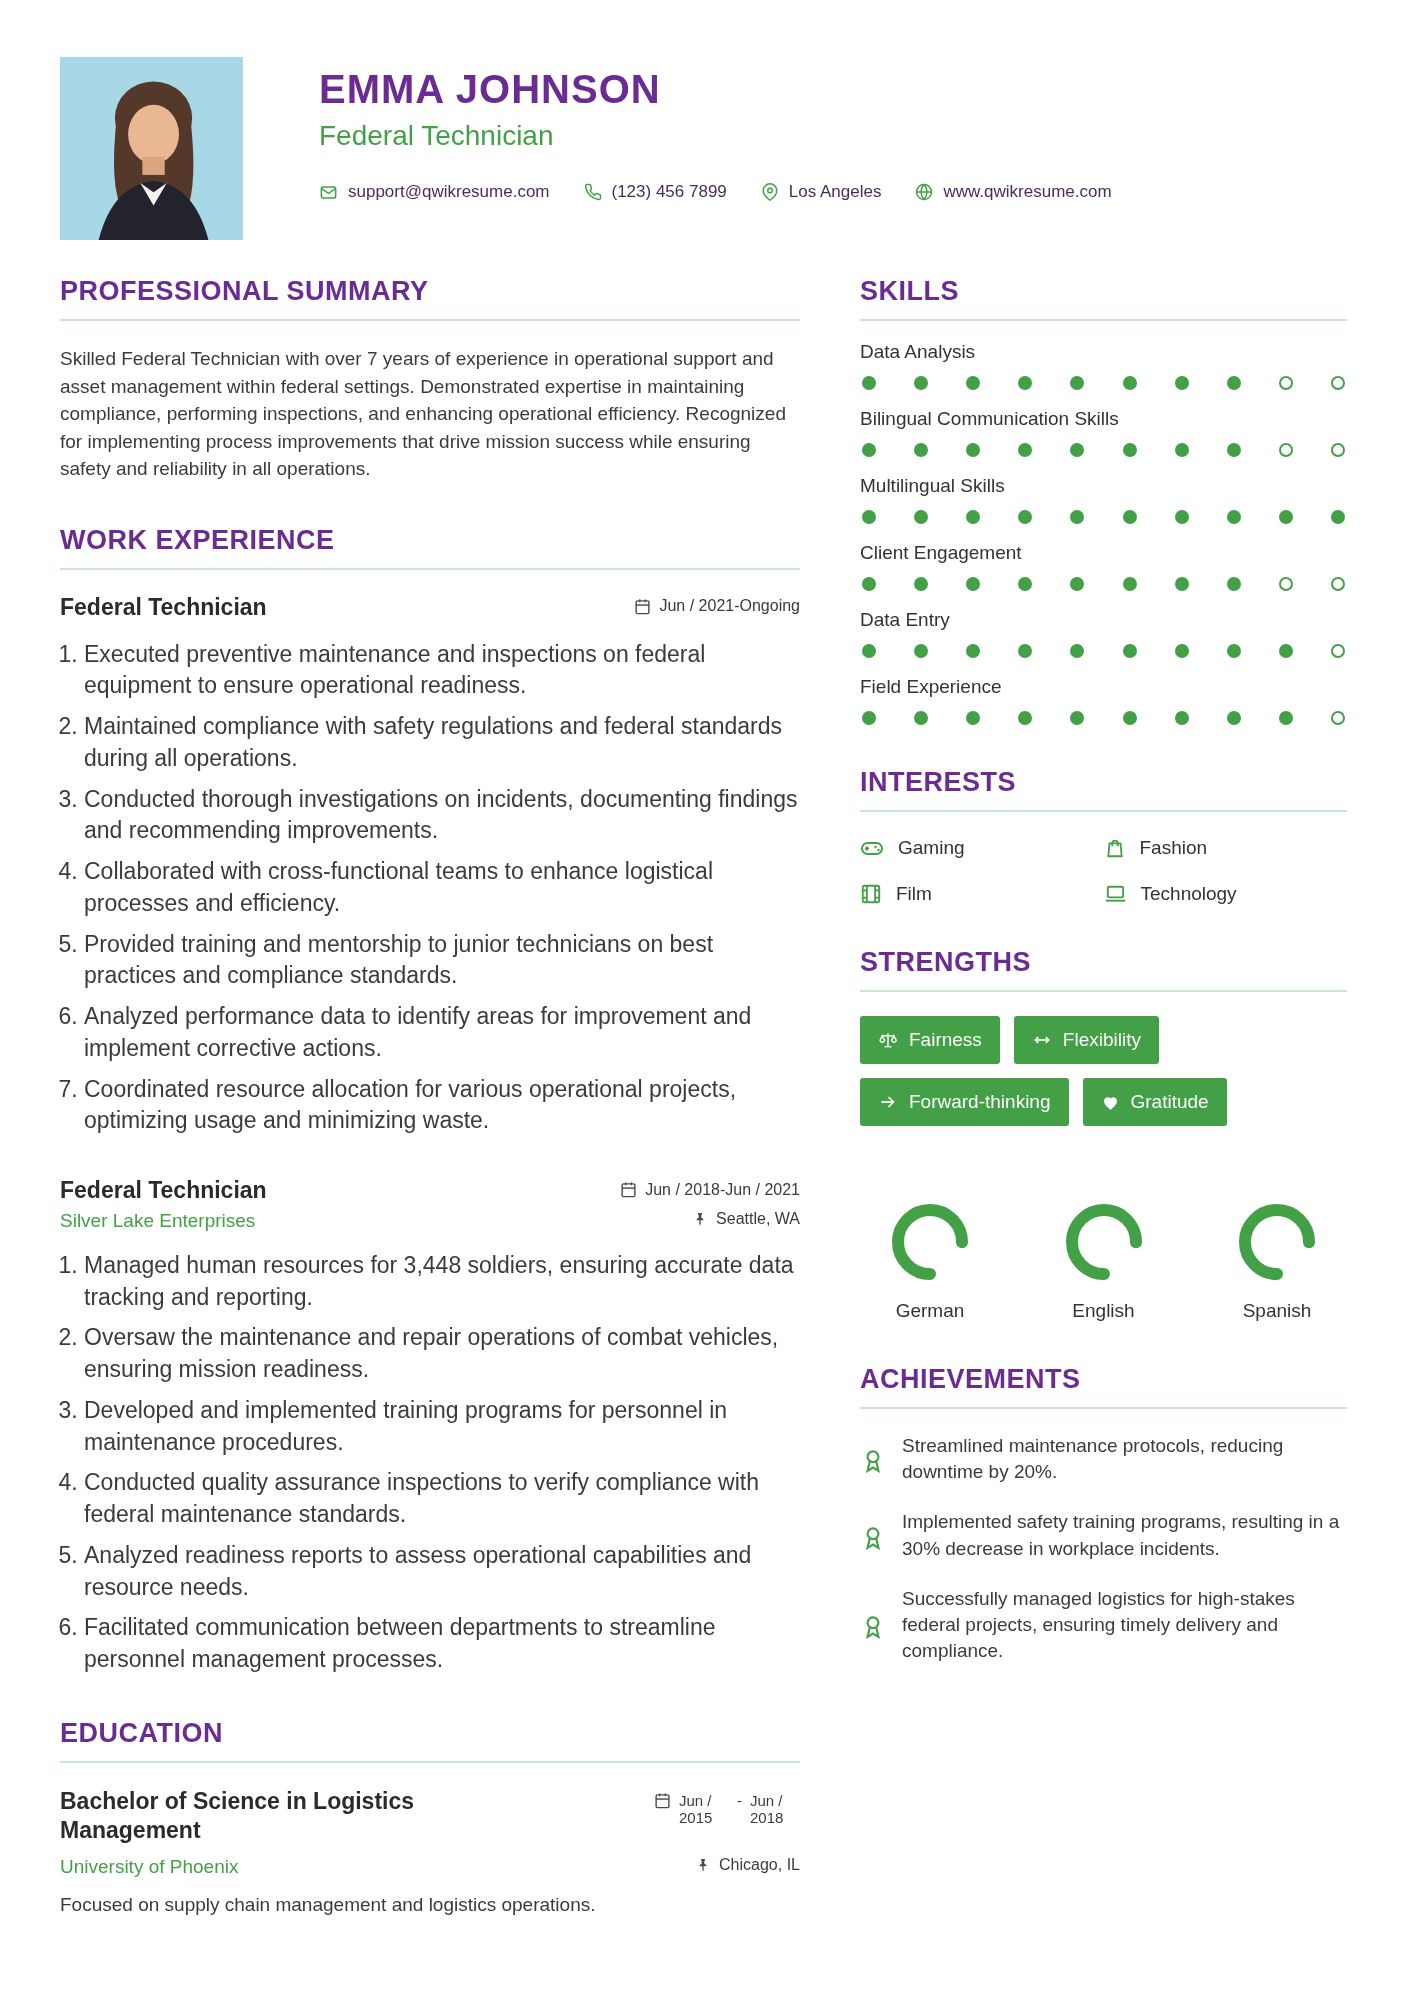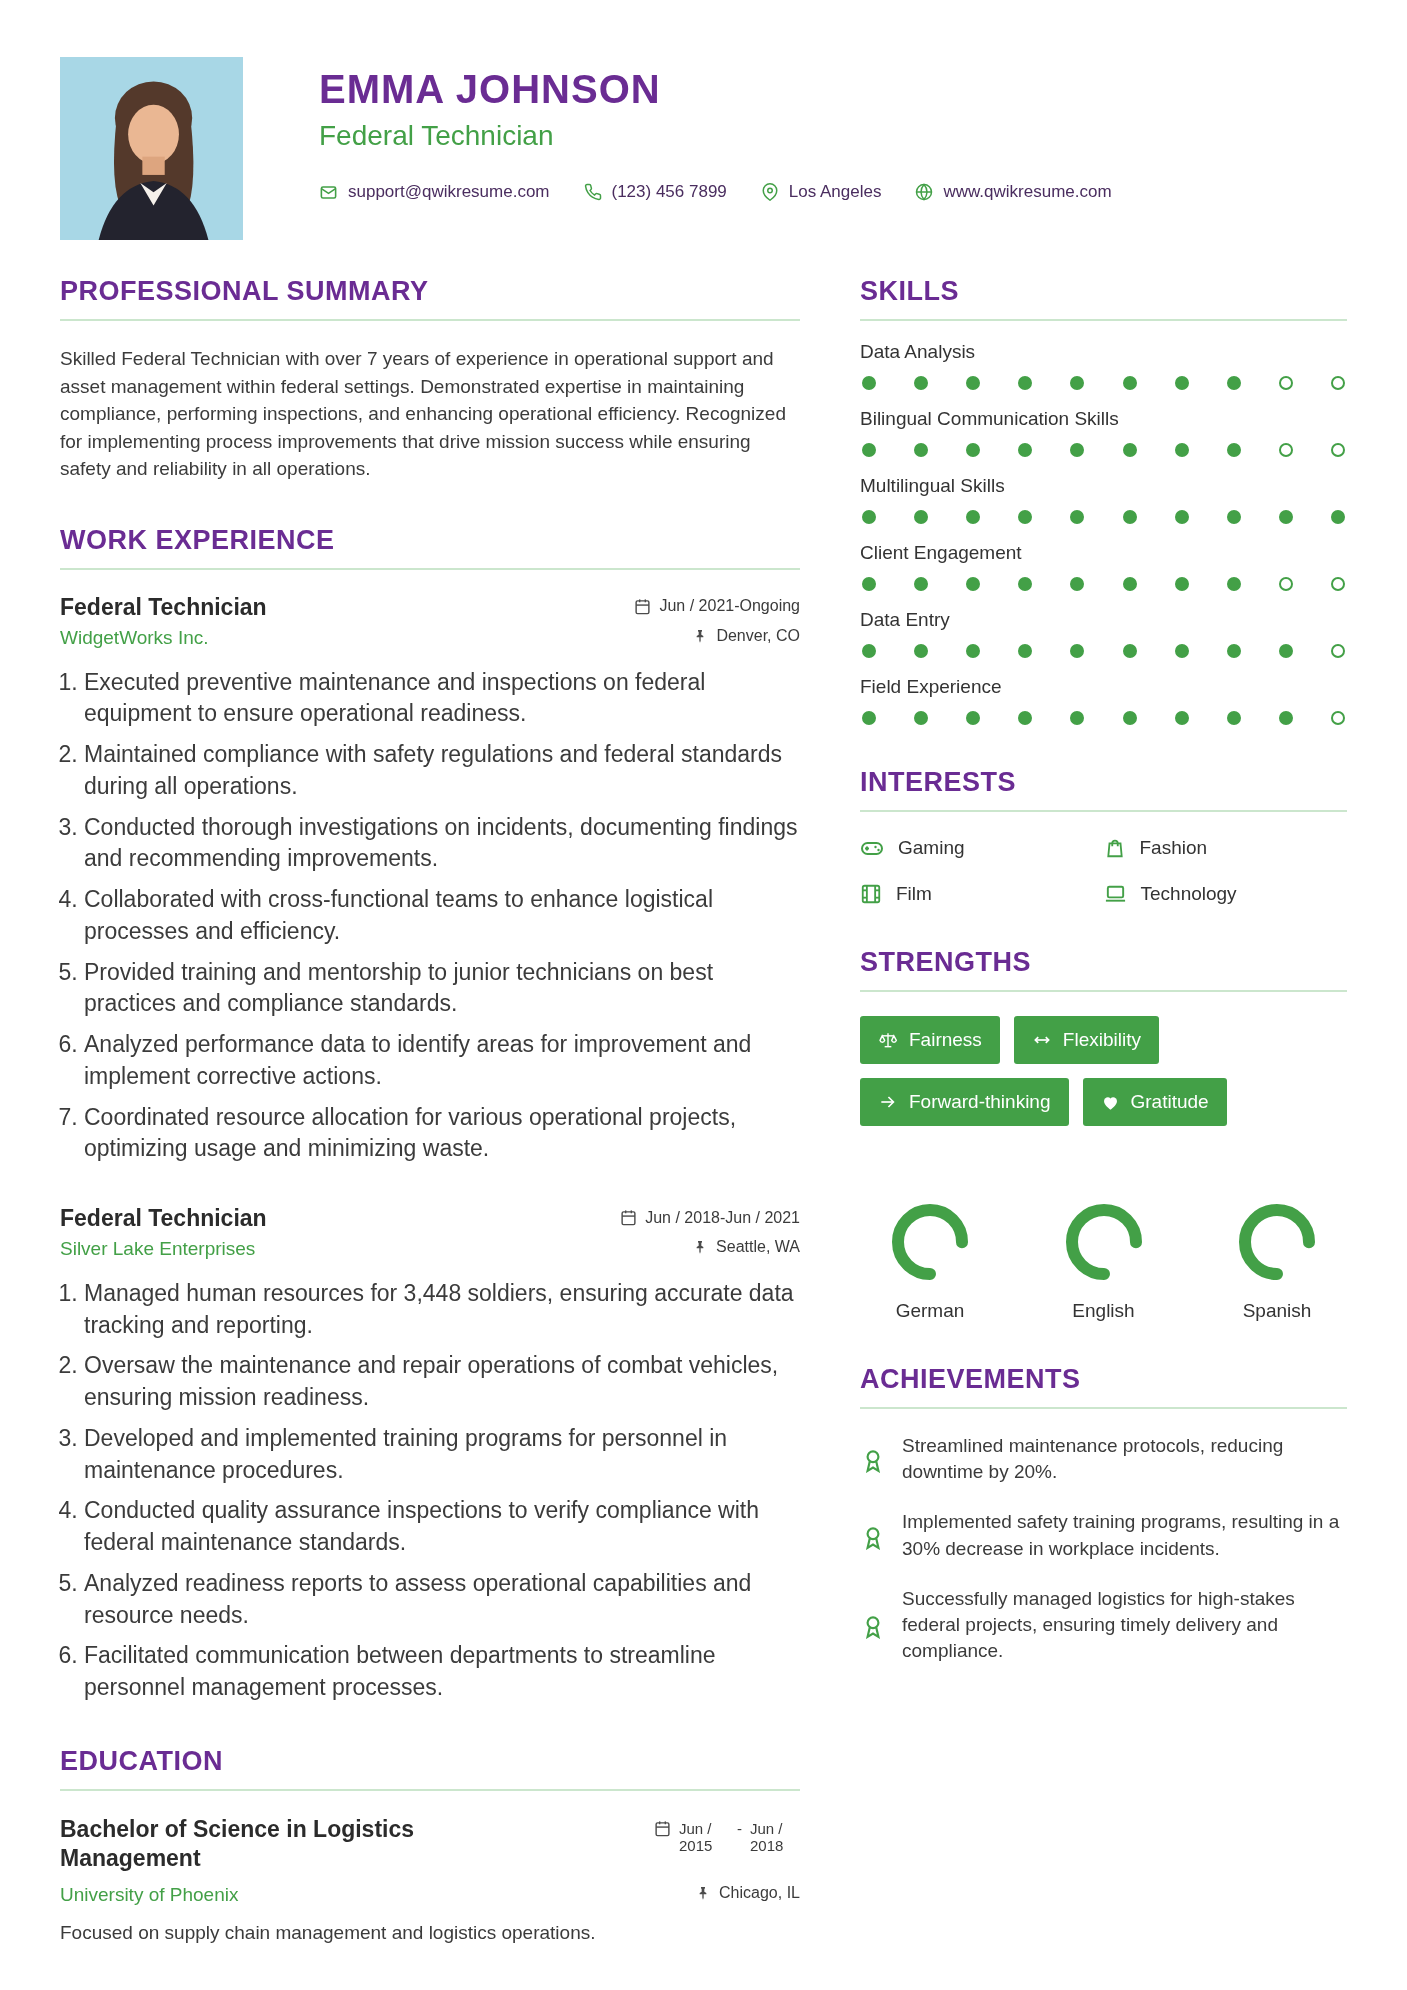--- a/index.html
+++ b/index.html
@@ -186,31 +186,20 @@
                   <svg width="17" height="17" viewBox="0 0 24 24" fill="none" stroke="currentColor" stroke-width="2">
                       <rect x="3" y="4" width="18" height="18" rx="2"></rect>
                       <line x1="16" y1="2" x2="16" y2="6"></line>
                       <line x1="8" y1="2" x2="8" y2="6"></line>
                       <line x1="3" y1="10" x2="21" y2="10"></line>
                     </svg>
                 </span>
                 <span>Jun / 2021-Ongoing</span>
               </div>
             </div>
-            <div class="job-row">
-              <div class="job-company">WidgetWorks Inc.</div>
-              <div class="job-meta">
-                <span class="icon meta-icon">
-                  <svg width="16" height="16" viewBox="0 0 24 24" fill="currentColor">
-                      <path d="M9 3h6v2l-1 1v4l3 2v2h-4v5l-1 3-1-3v-5H7v-2l3-2V6L9 5z"></path>
-                    </svg>
-                </span>
-                <span>Denver, CO</span>
-              </div>
-            </div>
             <ol class="bullets">
               <li>Executed preventive maintenance and inspections on federal equipment to ensure operational readiness.</li>
               <li>Maintained compliance with safety regulations and federal standards during all operations.</li>
               <li>Conducted thorough investigations on incidents, documenting findings and recommending improvements.</li>
               <li>Collaborated with cross-functional teams to enhance logistical processes and efficiency.</li>
               <li>Provided training and mentorship to junior technicians on best practices and compliance standards.</li>
               <li>Analyzed performance data to identify areas for improvement and implement corrective actions.</li>
               <li>Coordinated resource allocation for various operational projects, optimizing usage and minimizing waste.</li>
             </ol>
           </div>

